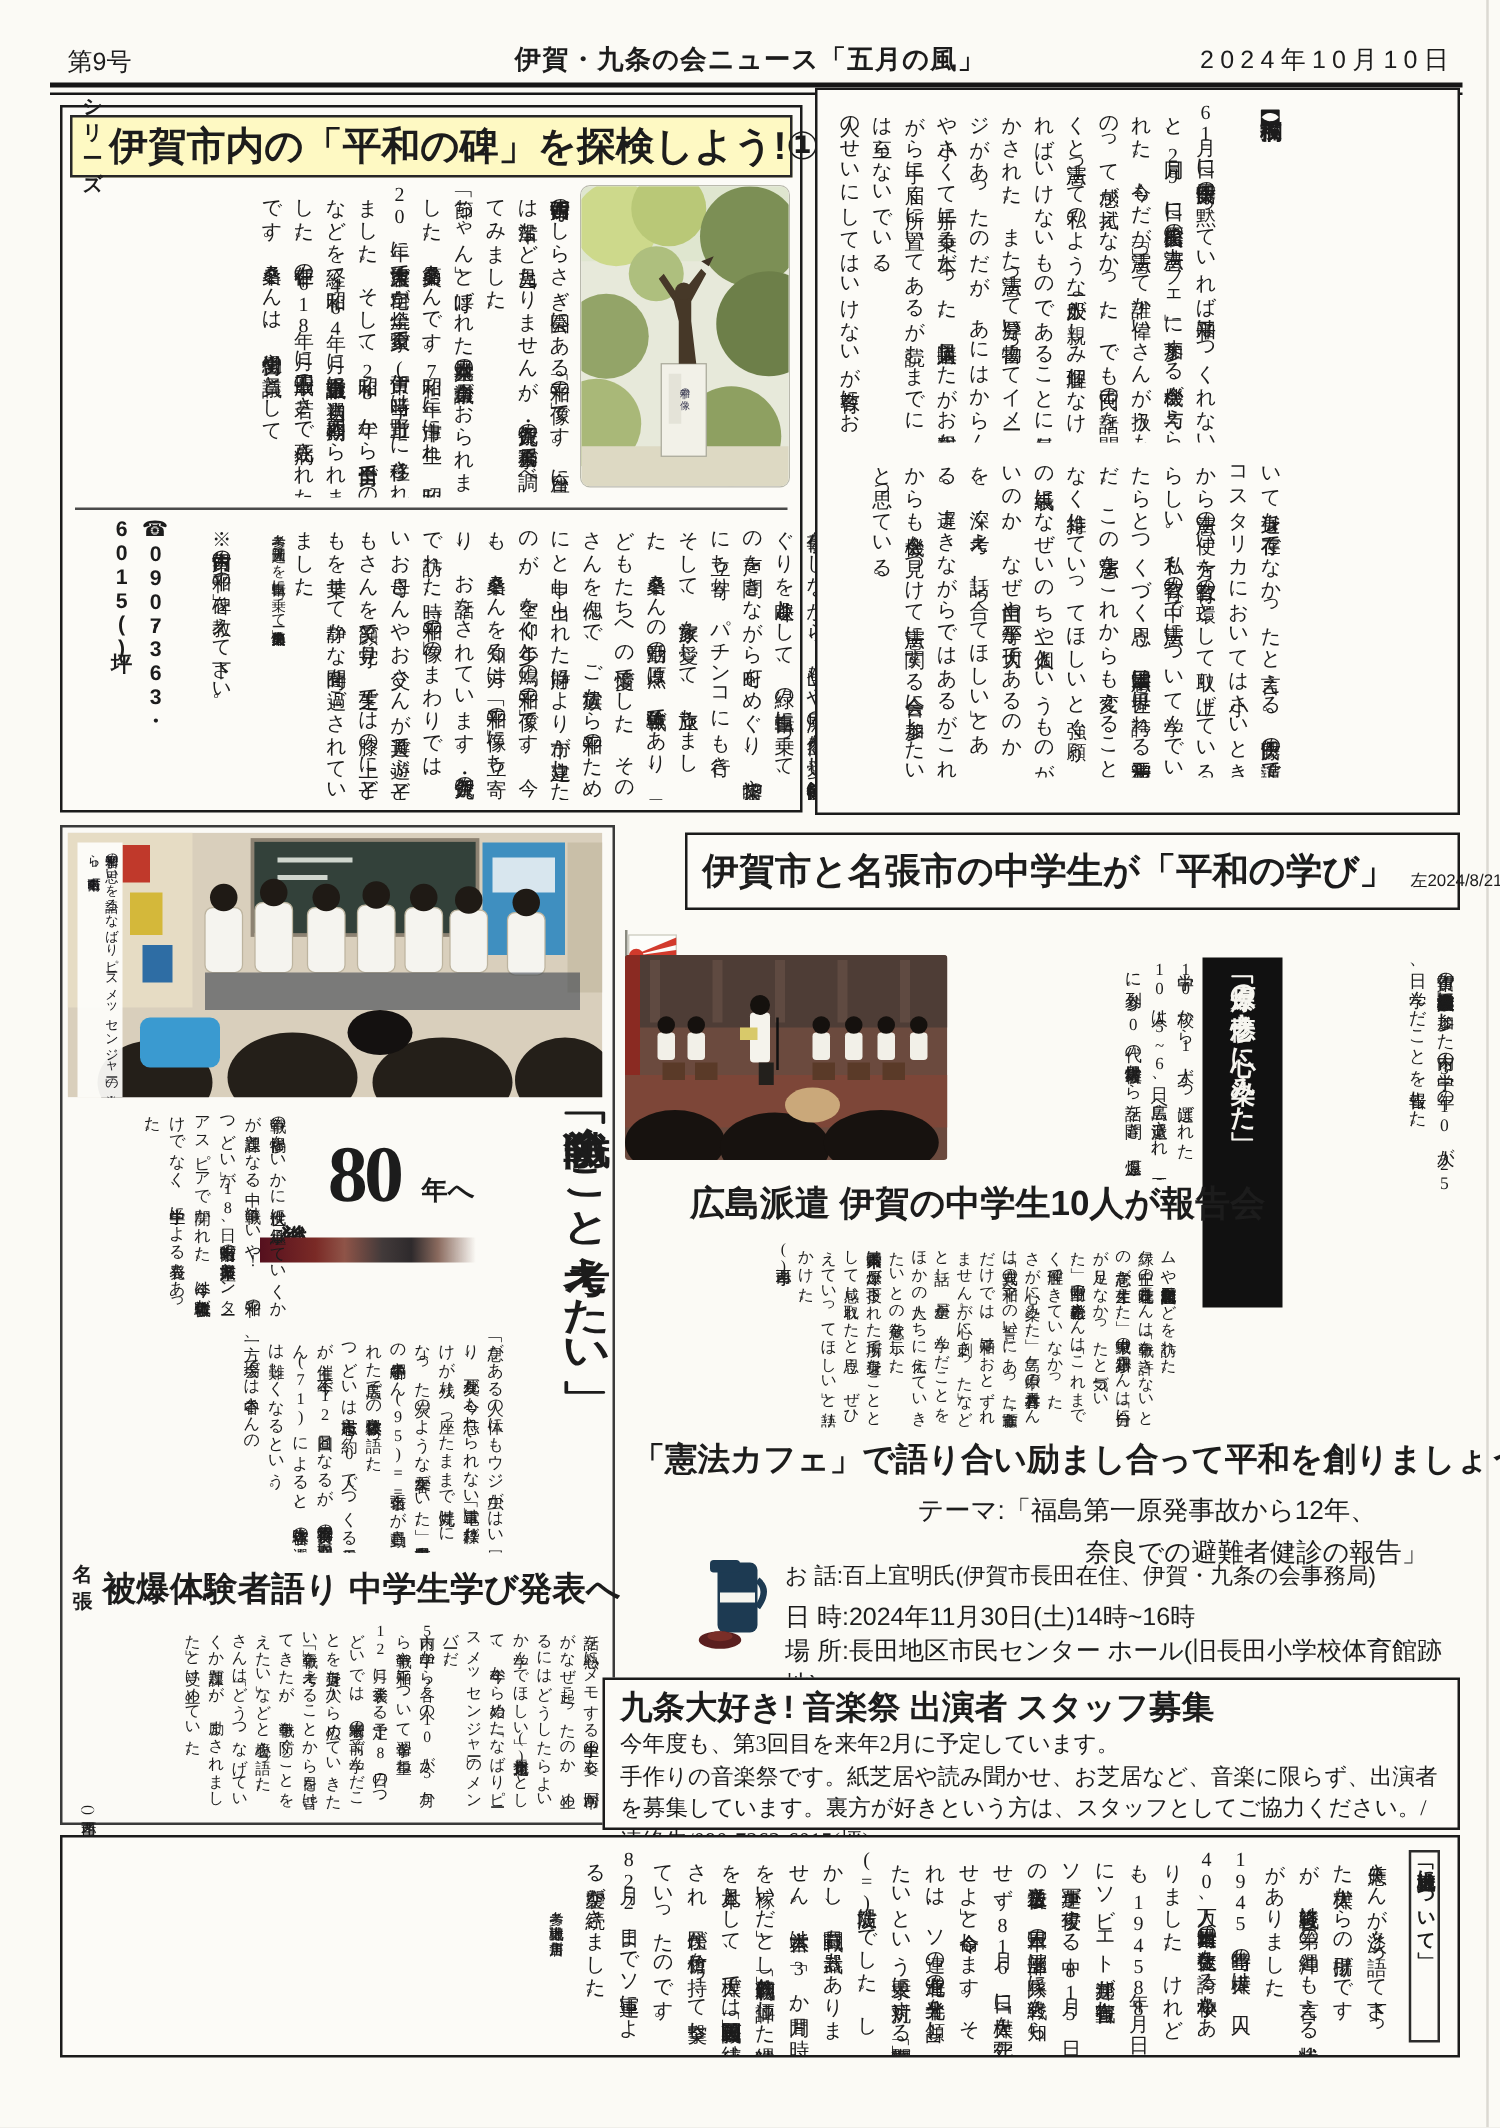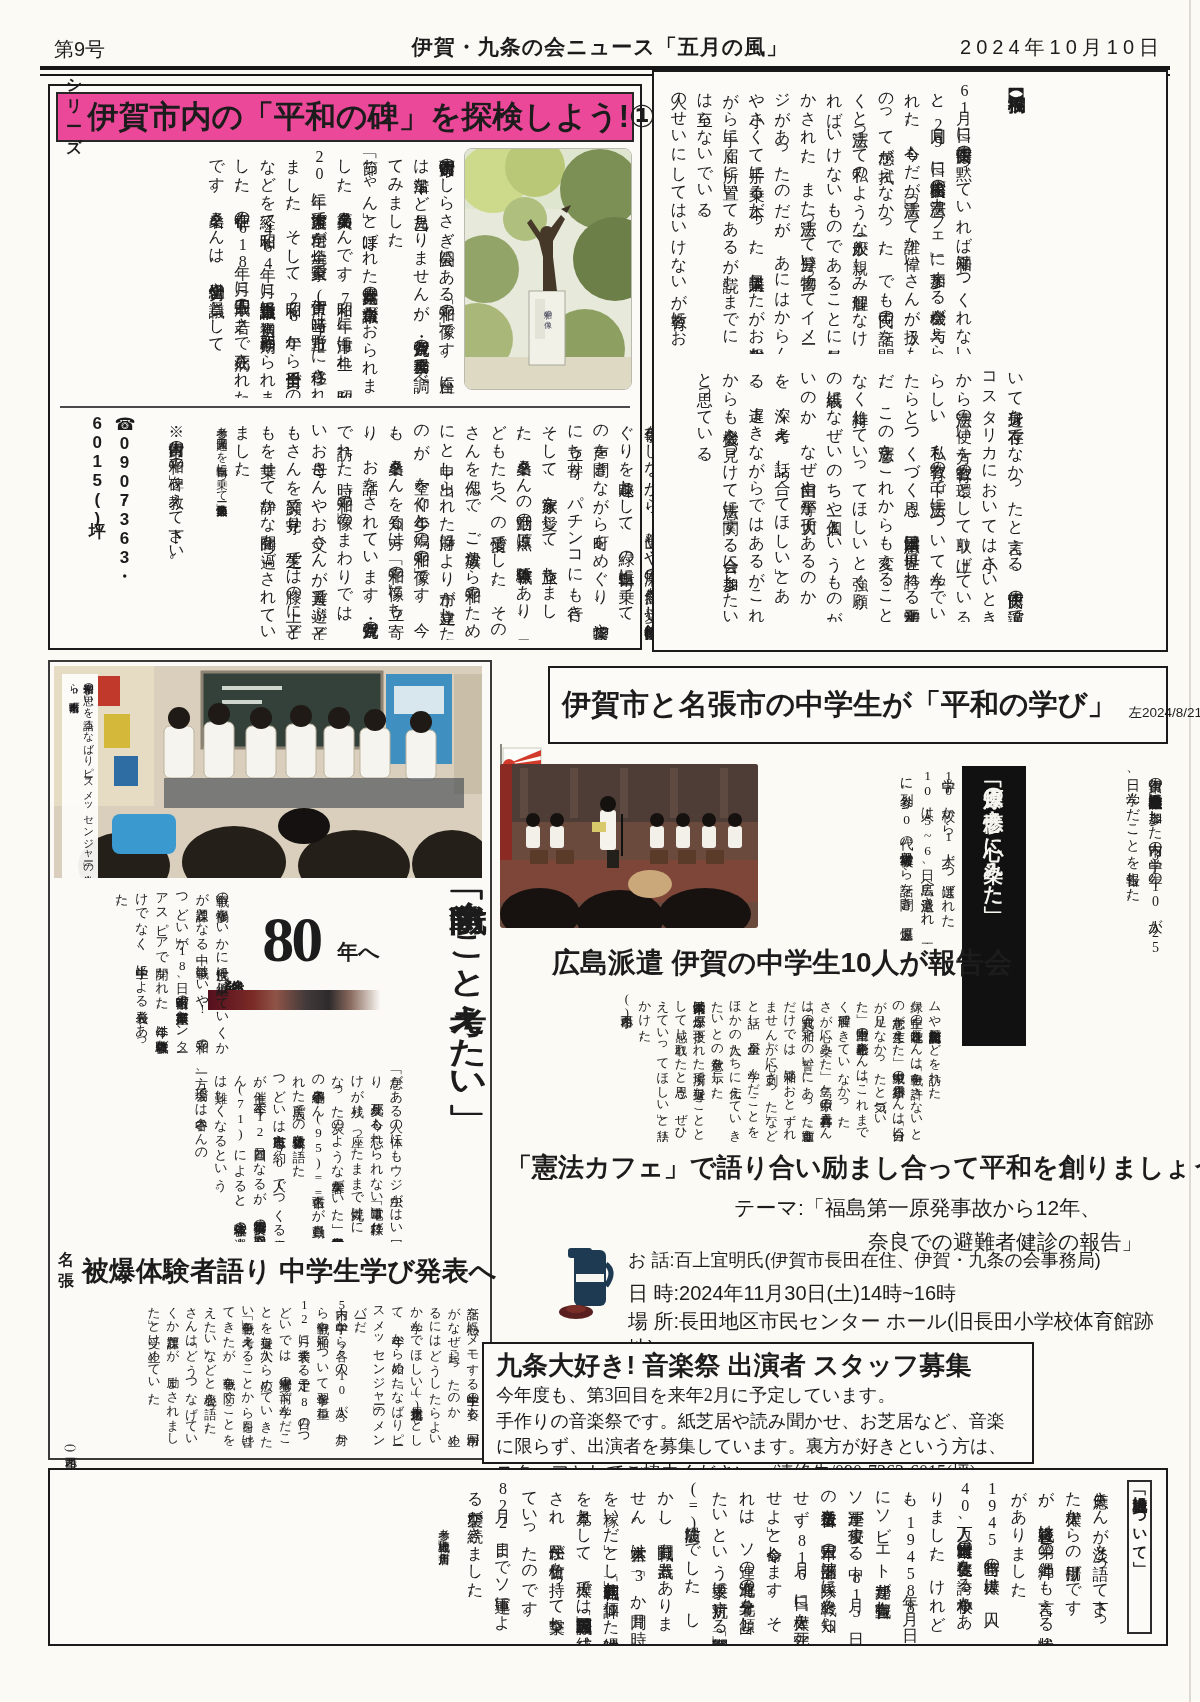--- a/index.html
+++ b/index.html
@@ -9,21 +9,21 @@
   .v{writing-mode:vertical-rl;text-orientation:upright;overflow:hidden;white-space:pre-line;}
   .gothic{font-family:"Liberation Sans","DejaVu Sans",sans-serif;}
   .box{border:2px solid #1b1b1b;box-sizing:border-box;background:#fcfbf7;}
   
   .hd-issue{left:54px;top:36px;font-size:20px;}
   .hd-title{left:0;right:0;top:33px;text-align:center;font-size:21px;font-weight:bold;letter-spacing:1px;}
   .hd-date{right:36px;top:34px;font-size:20px;letter-spacing:5px;}
   .hd-rule{left:40px;right:30px;top:66px;height:4px;border-top:4px solid #161616;border-bottom:2px solid #161616;}
   
   #artA{left:48px;top:84px;width:594px;height:566px;}
-  .a-head{margin:6px;height:46px;border:2px solid #272727;display:flex;align-items:center;padding:0 8px;gap:5px;background:#ec4899;}
+  .a-head{margin:6px;height:46px;border:2px solid #272727;display:flex;align-items:center;padding:0 8px;gap:5px;background:#fef9c3;}
   .a-series{font-size:16px;font-weight:bold;}
   .a-headline{font-size:31px;font-weight:bold;white-space:nowrap;}
   .a-row1{margin:4px 8px 0 8px;display:flex;height:250px;}
   .a-body1{flex:1;font-size:16px;line-height:1.6;}
   .a-photo{width:166px;height:240px;margin-left:4px;position:relative;border-radius:8px;overflow:hidden;border:1px solid #b9b9ad;}
   .a-rule{margin:8px 10px 6px 10px;border-top:2px solid #4a4a4a;}
   .a-row2{margin:0 8px;height:226px;font-size:16px;line-height:1.6;}
   .a-ref{display:block;font-size:11.5px;line-height:1.4;padding-top:4px;}
   .a-note{display:block;font-size:15.5px;}
   .a-phone{display:block;font-size:17px;font-weight:bold;font-family:"Liberation Sans","DejaVu Sans",sans-serif;}
@@ -53,41 +53,41 @@
   .body1a{position:absolute;left:10px;top:222px;width:172px;height:176px;font-size:13px;line-height:1.55;}
   .body1b{position:absolute;left:8px;top:404px;width:348px;height:176px;font-size:13px;line-height:1.5;}
   .head2{position:absolute;left:8px;top:586px;width:426px;height:46px;display:flex;align-items:center;gap:8px;}
   .tagN{font-size:16px;font-weight:bold;}
   .head2t{font-size:27px;font-weight:bold;white-space:nowrap;}
   .body2L{position:absolute;left:8px;top:636px;width:424px;height:150px;font-size:12.5px;line-height:1.5;}
   .sigL{position:absolute;left:12px;bottom:6px;writing-mode:vertical-rl;font-size:12px;}
   
   .flag{left:497px;top:742px;width:46px;height:120px;}
   
-  #headR{left:548px;top:666px;width:620px;height:78px;display:flex;align-items:center;gap:12px;padding:0 12px;}
+  #headR{left:548px;top:666px;width:620px;height:62px;display:flex;align-items:center;gap:12px;padding:0 12px;}
   .headRt{font-size:29px;font-weight:bold;white-space:nowrap;}
   .headRc{font-size:13.5px;margin-top:16px;white-space:nowrap;}
   
   .photo2{left:500px;top:764px;width:258px;height:164px;overflow:hidden;border-radius:3px;}
   .midcol{left:792px;top:768px;width:166px;height:176px;font-size:13.5px;line-height:1.55;}
   .blackbox{left:962px;top:766px;width:64px;height:280px;background:#111;display:flex;justify-content:center;}
   .blackbox span{writing-mode:vertical-rl;color:#f6f5ef;font-size:20px;font-weight:bold;line-height:1.1;padding-top:8px;}
   .lede{left:1030px;top:768px;width:136px;height:200px;font-size:14px;line-height:1.6;}
   .hHead{left:552px;top:944px;width:460px;font-size:28px;font-weight:bold;white-space:nowrap;}
   .hBody{left:500px;top:992px;width:462px;height:150px;font-size:12.5px;line-height:1.45;}
   
   .cafe-head{left:506px;top:1150px;font-size:26px;font-weight:bold;white-space:nowrap;}
   .cafe-theme1{left:690px;top:1194px;font-size:21px;margin-left:44px;}
   .cafe-theme2{left:868px;top:1228px;font-size:21px;}
   .cafe-icon{left:558px;top:1246px;width:56px;height:76px;}
   .cafe-speaker{left:628px;top:1248px;font-size:18px;text-align:right;}
   .cafe-dt{left:628px;top:1280px;font-size:20px;}
   .cafe-place{left:628px;top:1308px;width:548px;font-size:20px;line-height:1.35;}
   
-  #music{left:482px;top:1342px;width:552px;height:122px;padding:4px 12px;}
+  #music{left:482px;top:1342px;width:686px;height:122px;padding:4px 12px;}
   .music-h{font-size:26px;font-weight:bold;}
   .music-b{font-size:18px;line-height:1.43;white-space:pre-line;}
   
   #karafuto{left:48px;top:1468px;width:1120px;height:178px;padding:10px 14px;writing-mode:vertical-rl;
             text-orientation:upright;overflow:hidden;}
   .k-head{display:block;border:2px solid #2c2c2c;padding:4px 2px;font-size:14.5px;font-weight:bold;margin-left:12px;line-height:1.2;}
   .k-body{display:block;font-size:16px;line-height:1.7;white-space:pre-line;margin-left:10px;}
   .k-ref{display:block;font-size:11.5px;line-height:1.4;padding-top:40px;}
   .scanline{right:9px;top:0;height:100%;width:2px;background:#dbd9d2;}
 </style>

